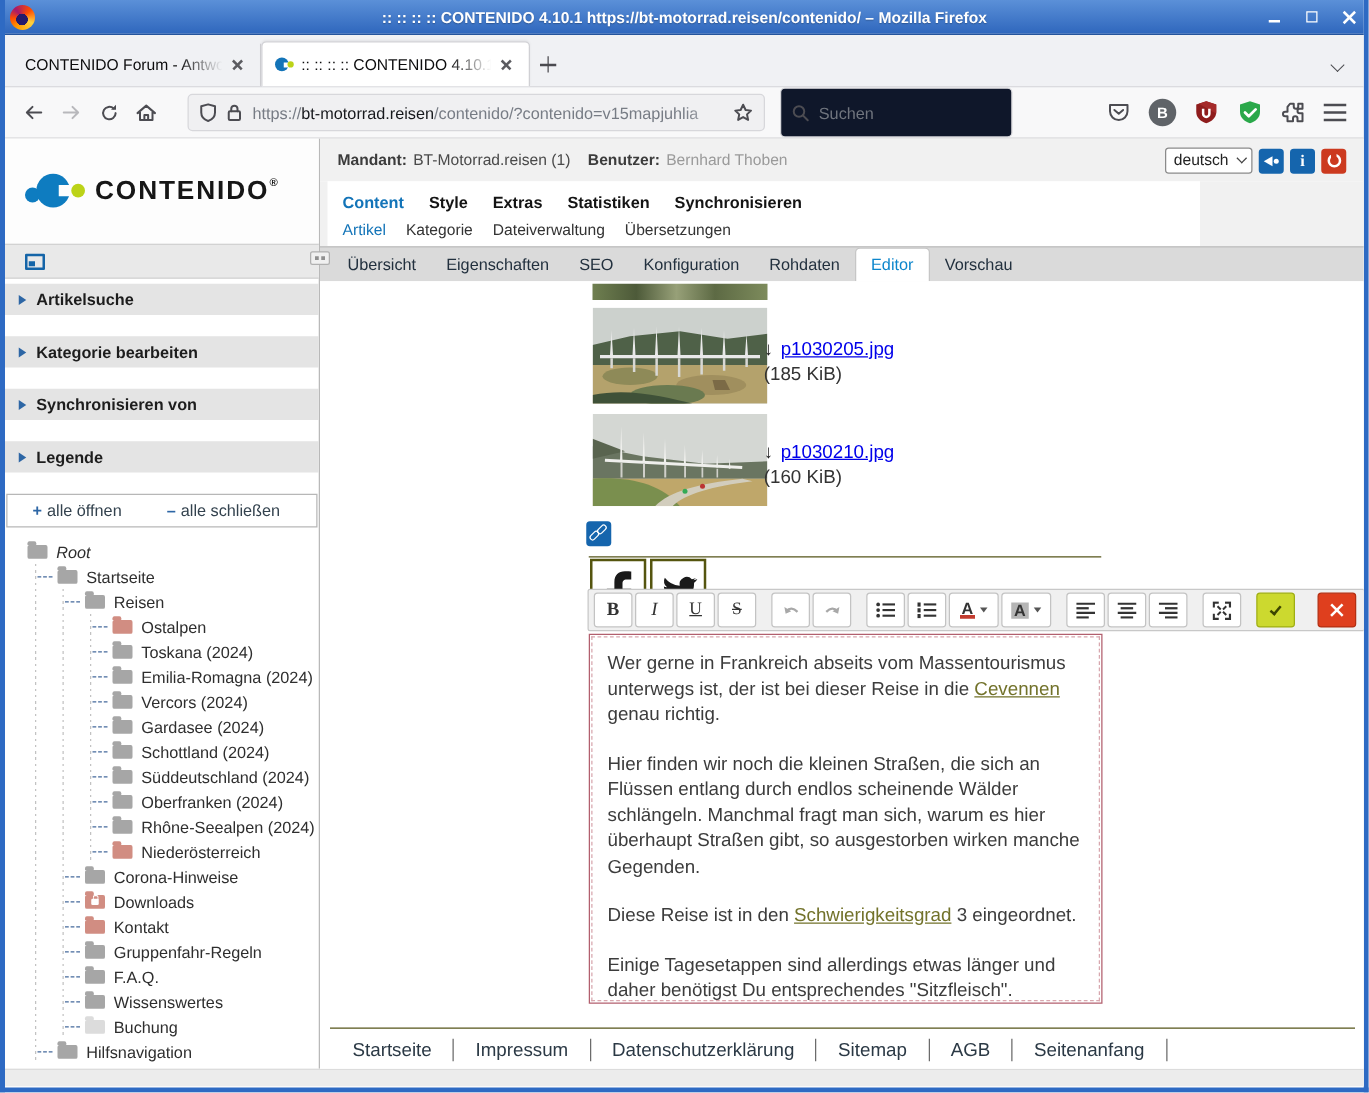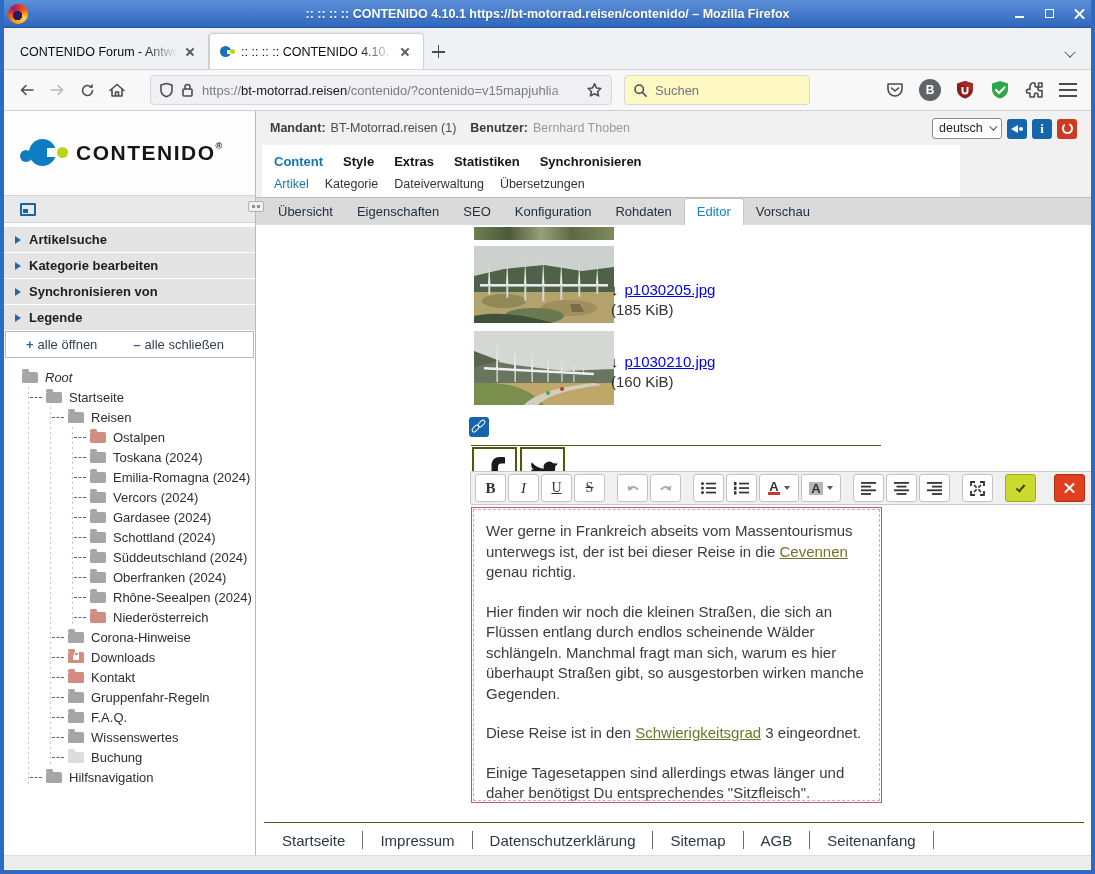--- a/index.html
+++ b/index.html
@@ -36,21 +36,21 @@
   .newtab i.h { left:6px; top:12px; width:13px; height:1.7px; }
   .newtab i.v { left:11.6px; top:6px; width:1.7px; height:13px; }
   .tabchev { margin-left:auto; margin-bottom:12px; margin-right:10px; width:10px; height:10px; border-right:1.8px solid #4a4a4f; border-bottom:1.8px solid #4a4a4f; transform:rotate(45deg) scale(.8); }
 
   
   .navbar { height:41px; background:#f8f8f9; display:flex; align-items:center; padding:0 8px; border-bottom:1px solid #cfcfd3; }
   .navbtn { width:30px; height:28px; display:flex; align-items:center; justify-content:center; flex:none; }
   .urlbar { width:462px; height:30px; background:#f0f0f2; border:1px solid #d7d7db; border-radius:4px; display:flex; align-items:center; padding:0 8px; margin-left:18px; }
   .urltext { font-size:13px; white-space:nowrap; overflow:hidden; flex:1; -webkit-mask-image:linear-gradient(to right,#000 90%,transparent); mask-image:linear-gradient(to right,#000 90%,transparent); }
   .urltext .dim { color:#777c85; } .urltext .dom { color:#16181c; }
-  .searchbar { width:186px; height:30px; background:#fef9c3; border:1px solid #d7d7db; border-radius:4px; display:flex; align-items:center; padding:0 8px; margin-left:12px; }
+  .searchbar { width:186px; height:40px; background:#0f172a; border:1px solid #d7d7db; border-radius:4px; display:flex; align-items:center; padding:0 8px; margin-left:12px; }
   .searchph { color:#70757e; font-size:13px; margin-left:7px; }
   .exticons { margin-left:auto; display:flex; align-items:center; gap:13px; padding-right:6px; }
   .bbadge { width:22px; height:22px; border-radius:50%; background:#5f6368; color:#fff; font-size:12px; font-weight:bold; display:flex; align-items:center; justify-content:center; }
   .hamb { width:18px; height:14px; display:flex; flex-direction:column; justify-content:space-between; }
   .hamb i { height:1.8px; background:#4c4c52; }
 
   
   .viewport { position:relative; height:758px; display:flex; flex-direction:column; background:#fff; }
   .cols { flex:1; display:flex; min-height:0; }
   .bottomstrip { height:14px; background:#ececec; border-top:1px solid #dcdcdc; }
@@ -62,21 +62,21 @@
   .lmark .big { position:absolute; left:9px; top:3px; width:27px; height:27px; border-radius:50%; background:#0e7cc0; }
   .lmark .big::after { content:""; position:absolute; right:-2px; top:9px; width:11px; height:9px; background:#fdfdfd; }
   .lmark .small { position:absolute; left:0px; top:14px; width:12px; height:12px; border-radius:50%; background:#0e7cc0; }
   .lmark .dot { position:absolute; right:0px; top:11px; width:11px; height:11px; border-radius:50%; background:#bcd318; }
   .lword { font-size:21px; font-weight:bold; letter-spacing:1.5px; color:#161616; margin-left:8px; }
   .lreg { font-size:9px; vertical-align:top; color:#161616; }
   .iconstrip { height:28px; background:#e9e9e9; border-top:1px solid #d2d2d2; border-bottom:1px solid #d2d2d2; display:flex; align-items:center; padding-left:16px; }
   .panelicon { width:16px; height:13px; border:2px solid #1565a8; border-radius:1px; position:relative; }
   .panelicon::after { content:""; position:absolute; left:1px; bottom:1px; width:5px; height:4px; background:#1565a8; }
   .accwrap { padding-top:4px; }
-  .acc { height:25px; background:#e4e4e4; margin-bottom:1px; display:flex; align-items:center; padding-left:11px; font-size:13px; font-weight:bold; color:#1d1d1d; }
+  .acc { height:25px; background:#e4e4e4; margin-bottom:17px; display:flex; align-items:center; padding-left:11px; font-size:13px; font-weight:bold; color:#1d1d1d; }
   .acc .arr { width:0; height:0; border-left:6px solid #2d66a5; border-top:4.5px solid transparent; border-bottom:4.5px solid transparent; margin-right:8px; }
   .openclose { height:27px; margin:1px 1px 0; border:1px solid #b7b7b7; background:#fff; display:flex; align-items:center; font-size:13px; color:#33424e; }
   .ocsym { color:#2d66a5; font-weight:bold; }
   .oclink { display:flex; gap:4px; cursor:pointer; }
   .oclink.o { margin-left:20px; } .oclink.c { margin-left:36px; }
 
   
   .tree { flex:1; padding-top:9px; overflow:hidden; }
   .trow { display:flex; align-items:center; height:20px; font-size:13px; color:#2e2e2e; position:relative; background-repeat:no-repeat; }
   .lvl0 { padding-left:18px; } .lvl1 { padding-left:26px; } .lvl2 { padding-left:48px; } .lvl3 { padding-left:70px; }
@@ -525,21 +525,21 @@
                   <rect x="32.3" y="40.6" width="2" height="11"></rect>
                   <rect x="50.3" y="40.6" width="2" height="14"></rect>
                   <rect x="68.3" y="40.6" width="2" height="15"></rect>
                   <rect x="86.3" y="40.6" width="2" height="13"></rect>
                   <rect x="104.3" y="40.6" width="2" height="10"></rect>
                   <rect x="122.3" y="40.6" width="2" height="7"></rect>
               </g>
               <path d="M0 70 C30 64 60 72 80 77 H0Z" fill="#3f5138"></path>
             </svg>
           </div>
-          <div class="filelink" style="top:56px">
+          <div class="filelink" style="top:46px">
             <span class="arrow">↓</span><a>p1030205.jpg</a>
             <span class="filesize">(185 KiB)</span>
           </div>
 
           <div class="photo" style="top:106px;height:74px">
             <svg width="140" height="74" viewBox="0 0 140 74">
               <rect width="140" height="74" fill="#d4d7d3"></rect>
               <path d="M0 26 40 34 90 40 140 38 140 52 0 52Z" fill="#6a7561"></path>
               <path d="M0 20 26 30 0 36Z" fill="#59644f"></path>
               <g fill="#efefec">

